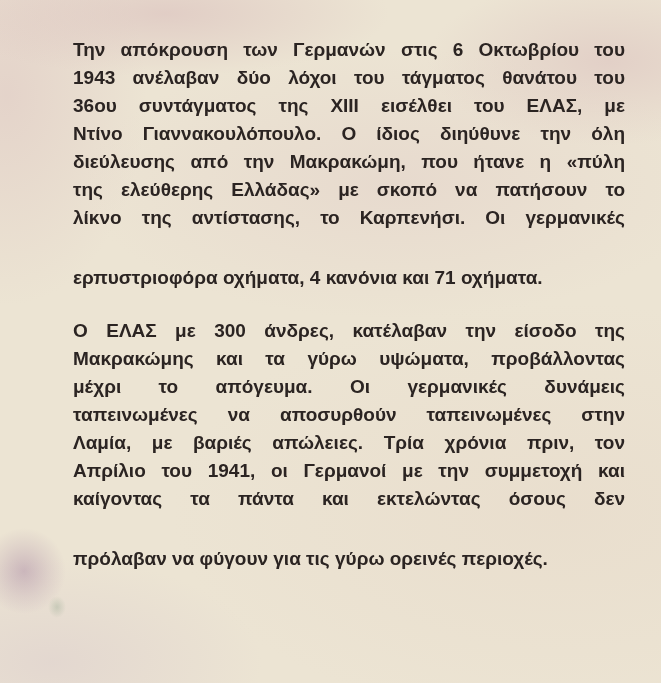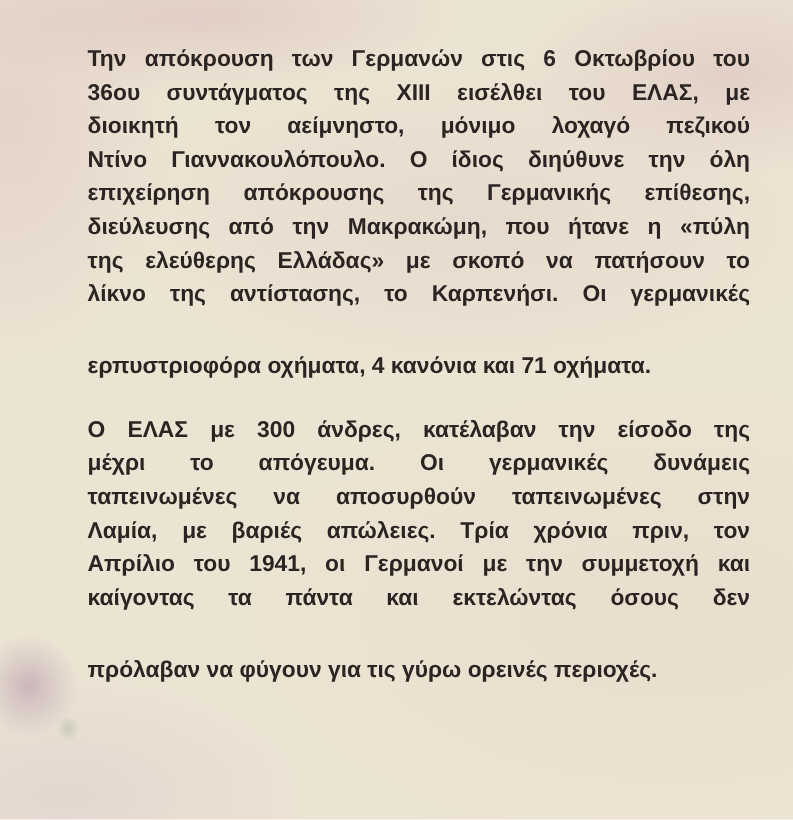--- a/index.html
+++ b/index.html
@@ -70,31 +70,31 @@
 </style>
 </head>
 <body>
 
 <div class="paper">
   <div class="smudge"></div>
   <div class="smudge-small"></div>
   <div class="text-block">
     <div class="paragraph">
         <div class="line">Την απόκρουση των Γερμανών στις 6 Οκτωβρίου του</div>
+        <div class="line">1943 ανέλαβαν δύο λόχοι του τάγματος θανάτου του</div>
         <div class="line">36ου συντάγματος της XIII εισέλθει του ΕΛΑΣ, με</div>
-        <div class="line">διοικητή τον αείμνηστο, μόνιμο λοχαγό πεζικού</div>
         <div class="line">Ντίνο Γιαννακουλόπουλο. Ο ίδιος διηύθυνε την όλη</div>
-        <div class="line">επιχείρηση απόκρουσης της Γερμανικής επίθεσης,</div>
         <div class="line">διεύλευσης από την Μακρακώμη, που ήτανε η «πύλη</div>
         <div class="line">της ελεύθερης Ελλάδας» με σκοπό να πατήσουν το</div>
         <div class="line">λίκνο της αντίστασης, το Καρπενήσι. Οι γερμανικές</div>
         <div class="line">ερπυστριοφόρα οχήματα, 4 κανόνια και 71 οχήματα.</div>
       </div>
     <div class="paragraph">
         <div class="line">Ο ΕΛΑΣ με 300 άνδρες, κατέλαβαν την είσοδο της</div>
+        <div class="line">Μακρακώμης και τα γύρω υψώματα, προβάλλοντας</div>
         <div class="line">μέχρι το απόγευμα. Οι γερμανικές δυνάμεις</div>
         <div class="line">ταπεινωμένες να αποσυρθούν ταπεινωμένες στην</div>
         <div class="line">Λαμία, με βαριές απώλειες. Τρία χρόνια πριν, τον</div>
         <div class="line">Απρίλιο του 1941, οι Γερμανοί με την συμμετοχή και</div>
         <div class="line">καίγοντας τα πάντα και εκτελώντας όσους δεν</div>
         <div class="line">πρόλαβαν να φύγουν για τις γύρω ορεινές περιοχές.</div>
       </div>
   </div>
 </div>
 

